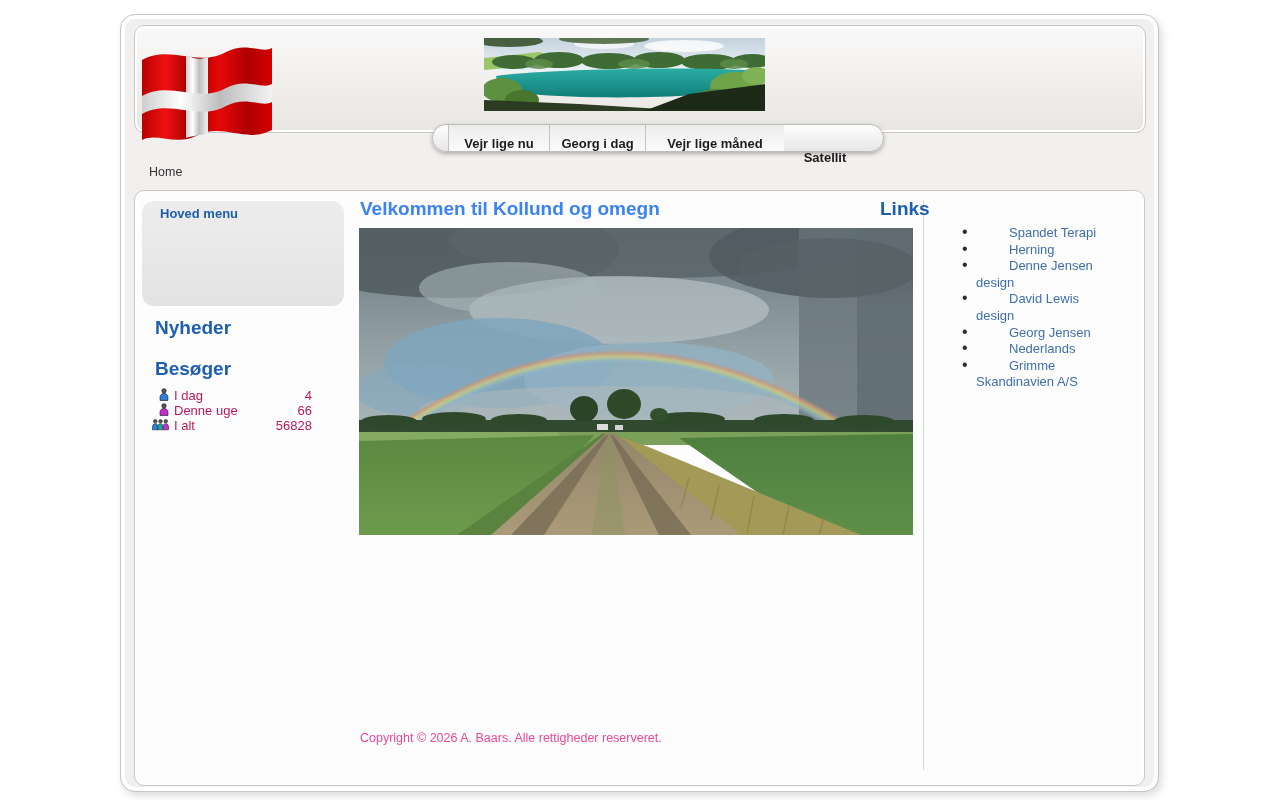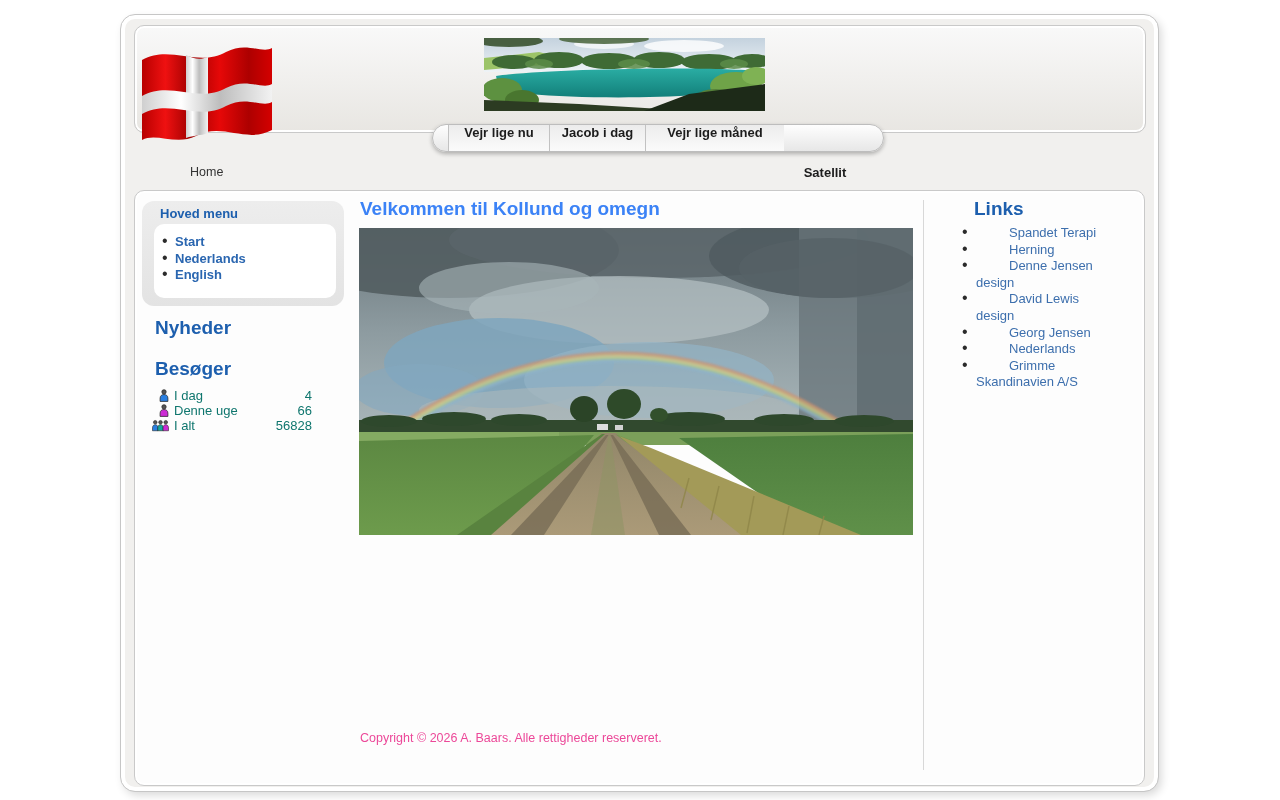--- a/index.html
+++ b/index.html
@@ -42,33 +42,33 @@
     width: 452px; height: 28px;
     background: linear-gradient(#fefefe, #e7e7e7);
     border: 1px solid #bdbdbd;
     border-radius: 14px;
     box-shadow: 0 2px 4px rgba(0,0,0,0.28);
     display: flex; align-items: stretch;
     padding: 0 15px;
     z-index: 6;
   }
   .nav-tab {
-    display: flex; align-items: flex-start; justify-content: center;
+    display: flex; align-items: flex-end; justify-content: center;
     font-size: 13px; font-weight: bold; color: #1c1c1c;
     background: linear-gradient(#ececec, #fbfbfb);
     border-left: 1px solid #c2c2c2;
     cursor: pointer;
   }
   .nav-tab:last-child { border-right: 1px solid #c2c2c2; }
   .t1 { width: 101px; } .t2 { width: 96px; } .t3 { width: 139px; } .t4 { width: 82px; margin-top: 40px; }
 
   
   .breadcrumb {
     position: absolute; left: 149px; top: 165px;
-    font-size: 12.5px; color: #333; z-index: 3; margin-left: 41px;
+    font-size: 12.5px; color: #333; z-index: 3;
   }
 
   
   .content-box {
     position: absolute; left: 134px; top: 190px;
     width: 1011px; height: 596px;
     background: #fdfdfd;
     border: 1px solid #c9c9c9;
     border-radius: 10px;
     box-shadow: inset 0 0 0 2px #ffffff;
@@ -91,26 +91,26 @@
     background: #ffffff; border-radius: 10px;
   }
   .menu-box ul { list-style: none; margin: 9px 0 0 0; padding: 0 0 0 21px; }
   .menu-box li { position: relative; line-height: 15.5px; }
   .menu-box li::before { content: "•"; position: absolute; left: -13px; color: #2b2b2b; }
   .menu-box a { font-size: 13px; font-weight: bold; color: #2a66b0; text-decoration: none; cursor: pointer; }
 
   .side-h2 { position: absolute; font-size: 19px; font-weight: bold; color: #1d5fae; }
   .h-nyheder { left: 155px; top: 317px; }
   .h-besoger { left: 155px; top: 358px; }
-  .h-links   { left: 974px; top: 198px; }
+  .h-links   { left: 880px; top: 198px; }
   .h-main    { position: absolute; left: 360px; top: 198px; font-size: 19px; font-weight: bold; color: #3b82f6; }
 
   
   .stats { position: absolute; left: 152px; top: 388px; width: 160px; }
-  .stat-row { display: flex; align-items: center; height: 15px; font-size: 13px; color: #0f766e; }
+  .stat-row { display: flex; height: 15px; font-size: 13px; color: #be185d; }
   .stat-icon { width: 22px; display: flex; justify-content: flex-end; padding-right: 5px; }
   .stat-label { flex: 1; }
   .stat-value { text-align: right; }
 
   
   .photo { position: absolute; left: 359px; top: 228px; width: 554px; height: 307px; }
   .copyright {
     position: absolute; left: 360px; top: 731px;
     font-size: 12.5px; color: #ec4899;
   }
@@ -194,43 +194,36 @@
     <ellipse cx="272" cy="38" rx="14" ry="9" fill="#7fb254"></ellipse>
     <path d="M0 62 L 95 66 L 210 73 L 0 73 Z" fill="#2c3b22"></path>
     <path d="M205 56 L 281 46 L 281 73 L 160 73 Z" fill="#1d2a18"></path>
   </svg>
 
   <div class="navbar">
     <div class="nav-tab t1">
         <span>Vejr lige nu</span>
       </div>
     <div class="nav-tab t2">
-        <span>Jacob i dag</span>
+        <span>Georg i dag</span>
       </div>
     <div class="nav-tab t3">
         <span>Vejr lige måned</span>
       </div>
     <div class="nav-tab t4">
         <span>Satellit</span>
       </div>
   </div>
 
   <div class="breadcrumb">Home</div>
 
   <div class="content-box"></div>
 
   <div class="hoved-box"></div>
   <div class="hoved-title">Hoved menu</div>
-  <div class="menu-box">
-    <ul>
-      <li><a>Start</a></li>
-      <li><a>Nederlands</a></li>
-      <li><a>English</a></li>
-    </ul>
-  </div>
 
   <div class="side-h2 h-nyheder">Nyheder</div>
   <div class="side-h2 h-besoger">Besøger</div>
 
   <div class="stats">
     <div class="stat-row">
       <span class="stat-icon">
         <svg width="10" height="13" viewBox="0 0 11 14">
             <circle cx="5.5" cy="3" r="2.4" fill="#555" stroke="#222" stroke-width="0.8"></circle>
             <path d="M1.2 13.5 L1.2 10 C1.2 7.2 3.1 5.9 5.5 5.9 C7.9 5.9 9.8 7.2 9.8 10 L9.8 13.5 Z" fill="#2a7fe0" stroke="#222" stroke-width="0.8"></path>

